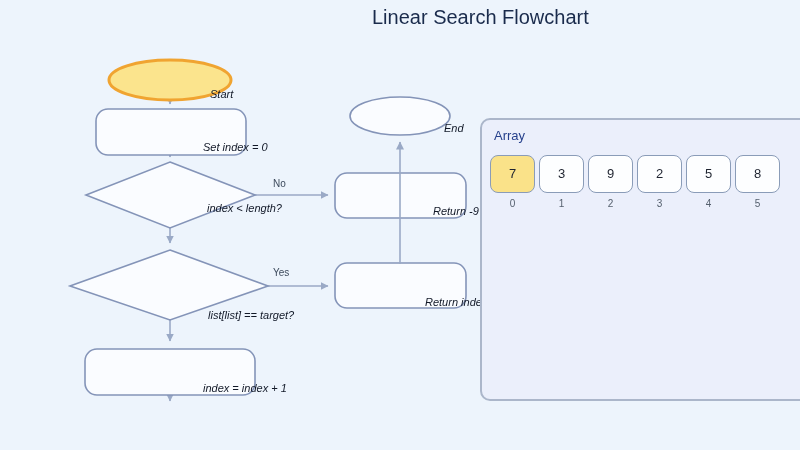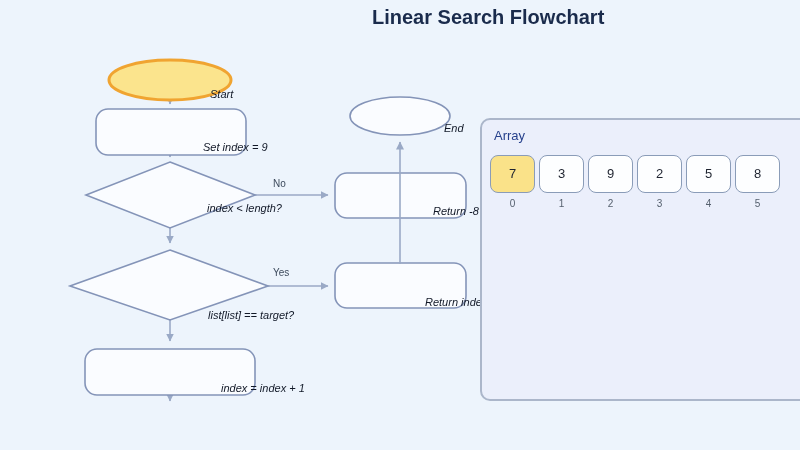--- a/index.html
+++ b/index.html
@@ -3,21 +3,21 @@
 <meta charset="utf-8">
 <style>
   html,body{margin:0;padding:0;}
   body{
     width:800px;height:450px;position:relative;overflow:hidden;
     background:#EDF4FC;
     font-family:"Liberation Sans", sans-serif;
   }
   .page-title{
     position:absolute;left:372px;top:6px;
-    font-size:20px;font-weight:bold;color:#1A2B4C;white-space:nowrap;
+    font-size:20px;font-weight:normal;color:#1A2B4C;white-space:nowrap;
   }
   svg.flow{position:absolute;left:0;top:0;z-index:1;}
   .node-label{
     position:absolute;z-index:2;font-size:11px;color:#111827;white-space:nowrap;font-style:italic;
   }
   .edge-label{
     position:absolute;z-index:2;font-size:10px;color:#3D4A5C;white-space:nowrap;text-align:right;
   }
   .array-panel{
     position:absolute;left:480px;top:118px;width:332px;height:283px;
@@ -67,25 +67,25 @@
   <polygon points="170,250 268,286 170,320 70,286" fill="#FAFCFF" stroke="#8494B8" stroke-width="1.6"></polygon>
   <rect x="85" y="349" width="170" height="46" rx="12" fill="#FAFCFF" stroke="#8494B8" stroke-width="1.6"></rect>
   <rect x="335" y="173" width="131" height="45" rx="12" fill="#FAFCFF" stroke="#8494B8" stroke-width="1.6"></rect>
   <rect x="335" y="263" width="131" height="45" rx="12" fill="#FAFCFF" stroke="#8494B8" stroke-width="1.6"></rect>
   <ellipse cx="400" cy="116" rx="50" ry="19" fill="#FAFCFF" stroke="#8494B8" stroke-width="1.6"></ellipse>
 
   <line x1="400" y1="264" x2="400" y2="142" stroke="#9AA9C6" stroke-width="1.6" marker-end="url(#ah)"></line>
 </svg>
 
 <span class="node-label" style="left:210px;top:88px">Start</span>
-<span class="node-label" style="left:203px;top:141px">Set index = 9</span>
+<span class="node-label" style="left:203px;top:141px">Set index = 0</span>
 <span class="node-label" style="left:207px;top:202px">index &lt; length?</span>
 <span class="node-label" style="left:208px;top:309px">list[list] == target?</span>
-<span class="node-label" style="left:221px;top:382px">index = index + 1</span>
-<span class="node-label" style="left:433px;top:205px">Return -8</span>
+<span class="node-label" style="left:203px;top:382px">index = index + 1</span>
+<span class="node-label" style="left:433px;top:205px">Return -9</span>
 <span class="node-label" style="left:425px;top:296px">Return index</span>
 <span class="node-label" style="left:444px;top:122px">End</span>
 
 <span class="edge-label" style="left:273px;top:178px">No</span>
 <span class="edge-label" style="left:273px;top:267px">Yes</span>
 
 <div class="array-panel">
   <div class="array-title">Array</div>
   <div class="cells-row">
     <div class="cell-col">

